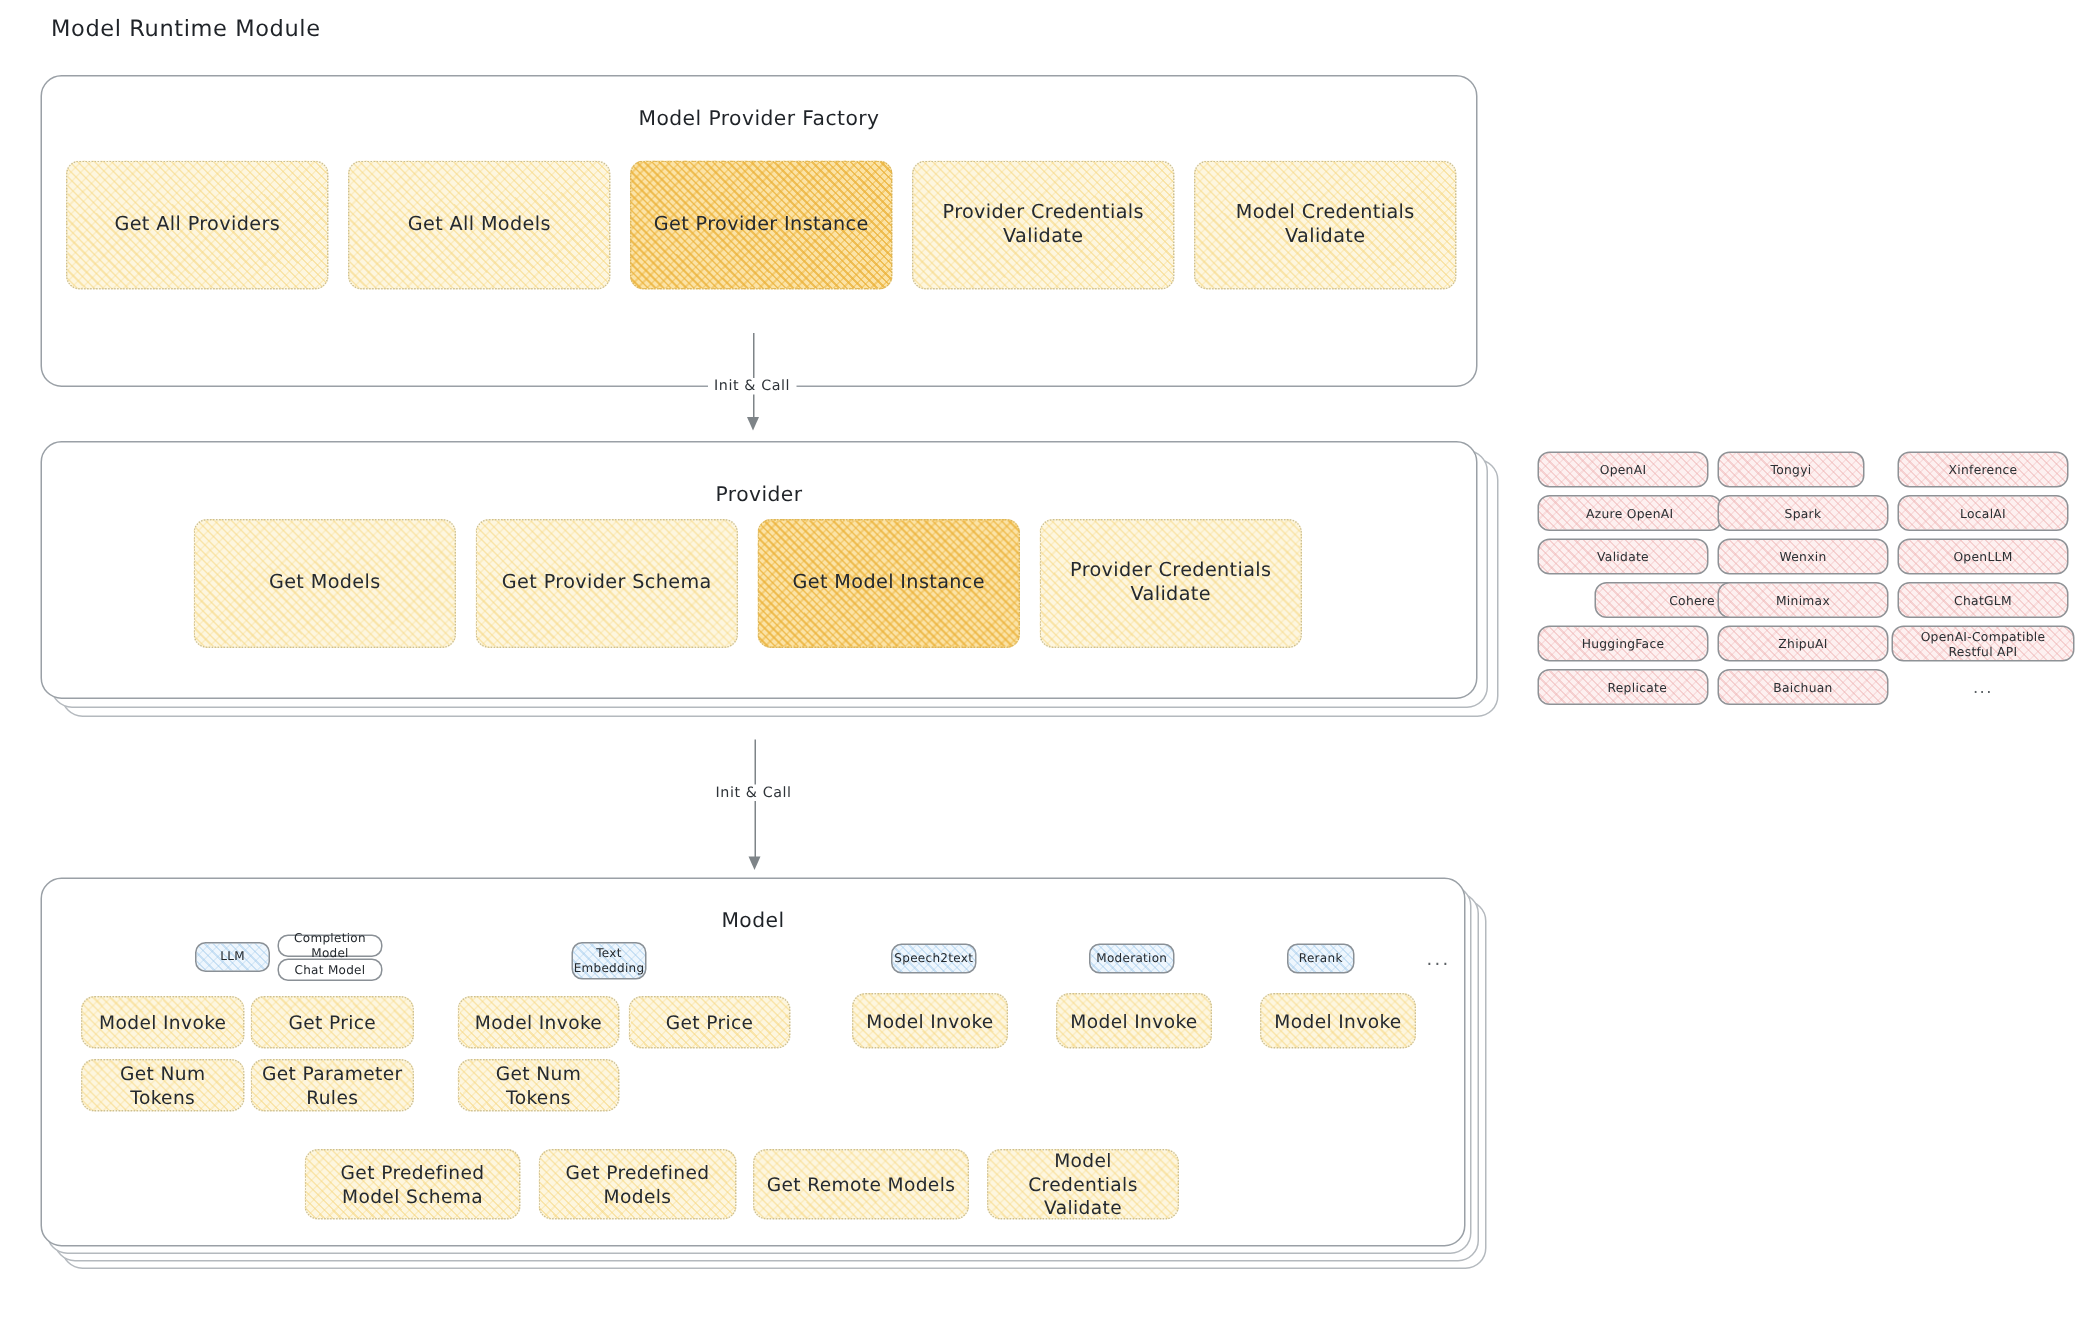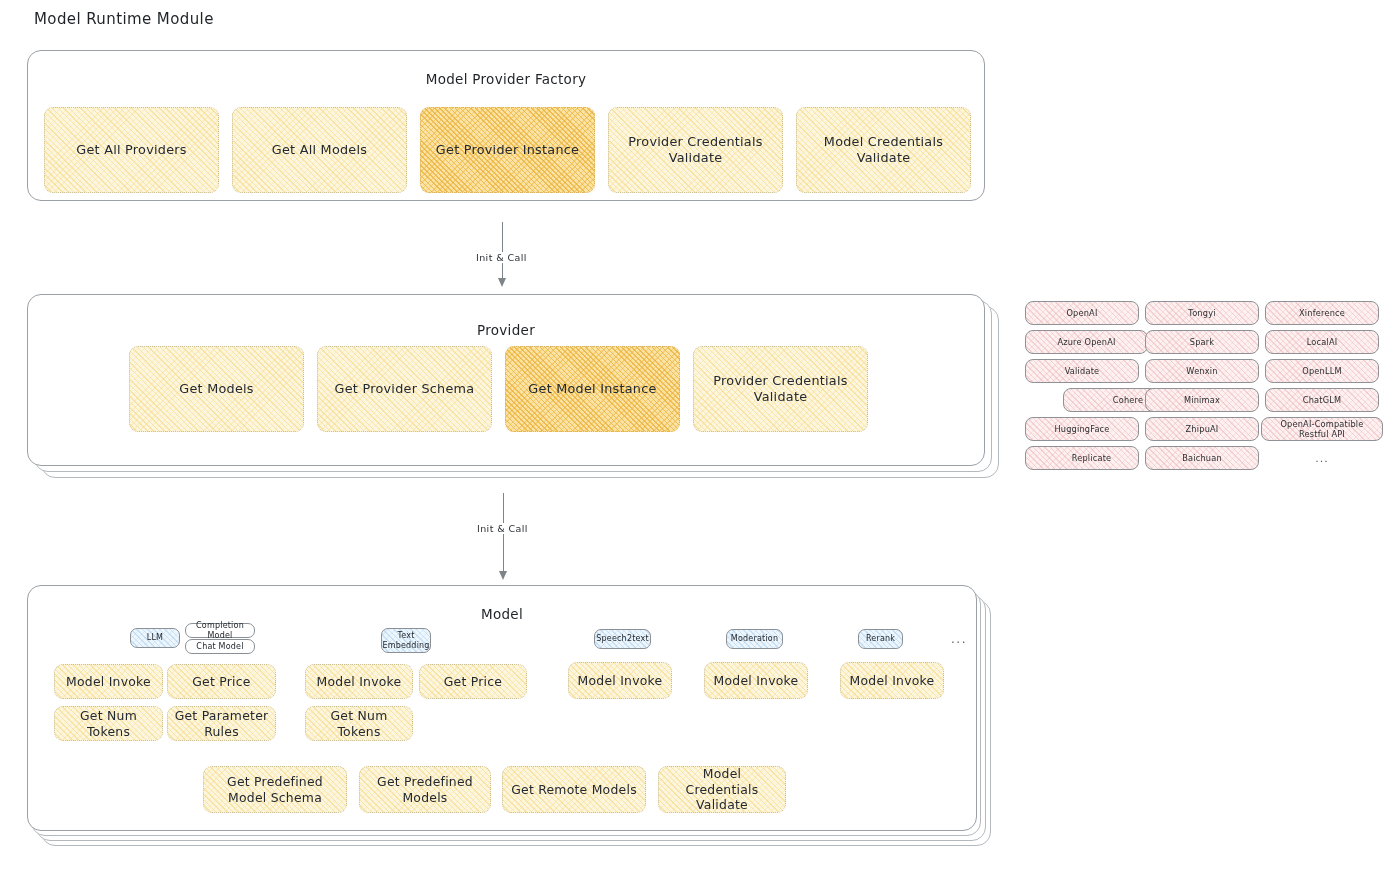--- a/index.html
+++ b/index.html
@@ -134,21 +134,21 @@
     position:absolute;font-size:12px;color:#5a5f63;letter-spacing:1.5px;
   }
 </style>
 </head>
 <body>
 
 <div class="sheet">
 
   <div id="page-title">Model Runtime Module</div>
 
-  <div class="panel" style="left:27px;top:50px;width:958px;height:151px;padding-left:40px;">
+  <div class="panel" style="left:27px;top:50px;width:958px;height:208px;padding-left:40px;">
     <div class="panel-title" style="top:20px;">Model Provider Factory</div>
   </div>
 
   <div class="node" style="left:232px;top:107px;width:175px;height:86px;">Get All Models</div>
   <div class="node" style="left:44px;top:107px;width:175px;height:86px;">Get All Providers</div>
   <div class="node hl" style="left:420px;top:107px;width:175px;height:86px;">Get Provider Instance</div>
   <div class="node" style="left:608px;top:107px;width:175px;height:86px;">Provider Credentials Validate</div>
   <div class="node" style="left:796px;top:107px;width:175px;height:86px;">Model Credentials Validate</div>
 
   <div class="arrow-line" style="left:502px;top:222px;height:58px;"></div>
@@ -166,21 +166,21 @@
   <div class="node hl" style="left:505px;top:346px;width:175px;height:86px;">Get Model Instance</div>
   <div class="node" style="left:693px;top:346px;width:175px;height:86px;">Provider Credentials Validate</div>
 
   <div class="pill" style="left:1025px;top:301px;width:114px;height:24px;">OpenAI</div>
   <div class="pill" style="left:1025px;top:330px;width:123px;height:24px;">Azure OpenAI</div>
   <div class="pill" style="left:1025px;top:359px;width:114px;height:24px;">Validate</div>
   <div class="pill" style="left:1063px;top:388px;width:130px;height:24px;">Cohere</div>
   <div class="pill" style="left:1025px;top:417px;width:114px;height:24px;">HuggingFace</div>
   <div class="pill" style="left:1025px;top:446px;width:114px;height:24px;padding-left:22px;">Replicate</div>
 
-  <div class="pill" style="left:1145px;top:301px;width:114px;height:24px;">Tongyi</div>
+  <div class="pill" style="left:1145px;top:301px;width:98px;height:24px;">Tongyi</div>
   <div class="pill" style="left:1145px;top:330px;width:114px;height:24px;">Spark</div>
   <div class="pill" style="left:1145px;top:359px;width:114px;height:24px;">Wenxin</div>
   <div class="pill" style="left:1145px;top:388px;width:114px;height:24px;">Minimax</div>
   <div class="pill" style="left:1145px;top:417px;width:114px;height:24px;">ZhipuAI</div>
   <div class="pill" style="left:1145px;top:446px;width:114px;height:24px;">Baichuan</div>
 
   <div class="pill" style="left:1265px;top:301px;width:114px;height:24px;">Xinference</div>
   <div class="pill" style="left:1265px;top:330px;width:114px;height:24px;">LocalAI</div>
   <div class="pill" style="left:1265px;top:359px;width:114px;height:24px;">OpenLLM</div>
   <div class="pill" style="left:1265px;top:388px;width:114px;height:24px;">ChatGLM</div>

